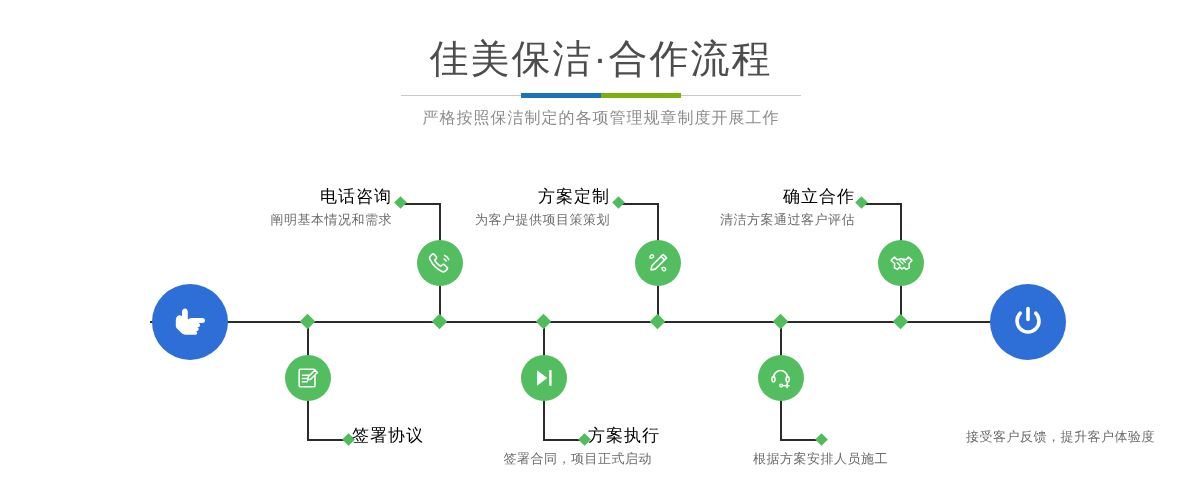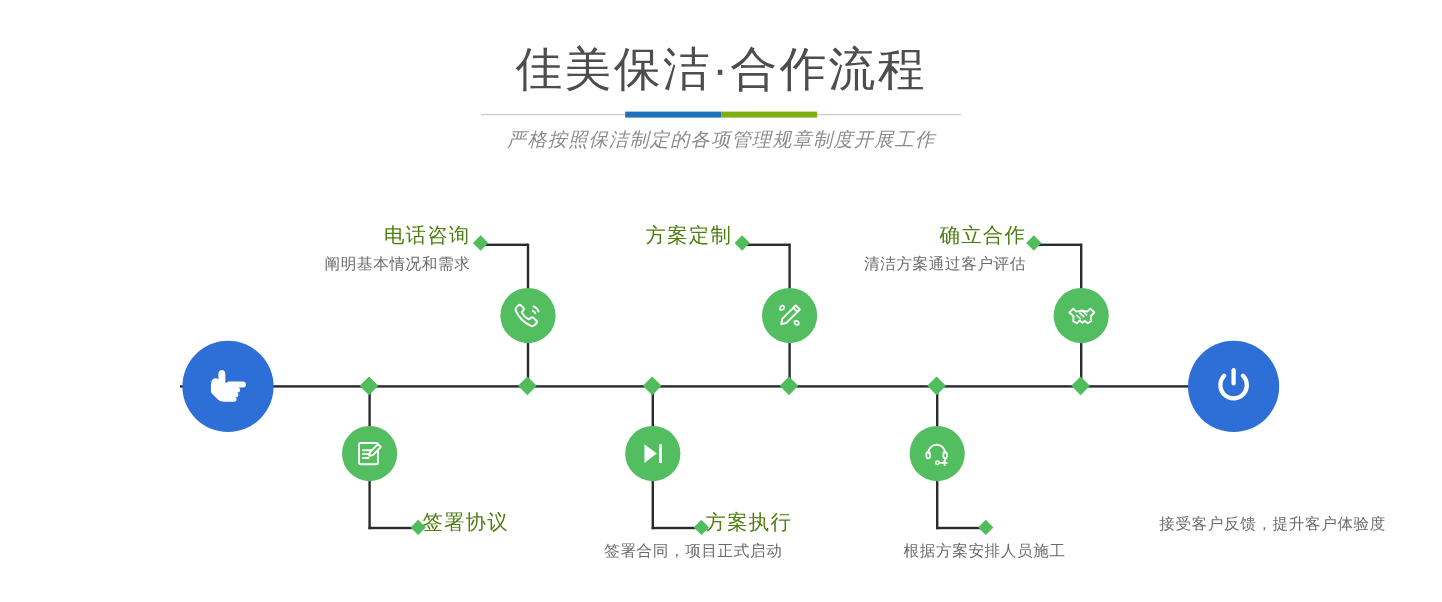--- a/index.html
+++ b/index.html
@@ -30,21 +30,21 @@
     position:absolute;left:0;top:2px;width:400px;height:1px;background:#c9c9c9;
   }
   .divider .seg-blue{
     position:absolute;left:120px;top:0px;width:80px;height:5px;background:#1d71b8;
   }
   .divider .seg-green{
     position:absolute;left:200px;top:0px;width:80px;height:5px;background:#7fae11;
   }
   .subtitle{
     position:absolute;left:0;top:106px;width:1202px;
-    font-size:16px;line-height:24px;color:#8c8c8c;letter-spacing:1px;font-style:italic;
+    font-size:16px;line-height:24px;color:#8c8c8c;letter-spacing:1px;
   }
 
   
   .timeline{
     position:absolute;left:0;top:0;width:1202px;height:502px;
   }
   .axis{
     position:absolute;left:150px;top:321px;width:902px;height:2px;background:#2b2b2b;
   }
 
@@ -73,21 +73,21 @@
   }
   .hline{
     position:absolute;height:2px;background:#2b2b2b;z-index:1;
   }
 
   
   .label{
     position:absolute;z-index:5;
   }
   .label .l-title{
-    font-size:17px;line-height:22px;color:#4d7c0f;letter-spacing:1px;
+    font-size:17px;line-height:22px;color:#000000;letter-spacing:1px;
     white-space:nowrap;
   }
   .label .l-desc{
     font-size:13px;line-height:20px;color:#6b6b6b;letter-spacing:.5px;
     white-space:nowrap;margin-top:2px;text-align:right;
   }
   .label.top{text-align:right;}
   .label.bottom{text-align:left;}
 
   svg{display:block;}
@@ -171,20 +171,21 @@
       <svg width="26" height="26" viewBox="0 0 28 28" fill="none">
         <path d="M19.5 4.8l3.7 3.7-12.1 12.1-4.6.9.9-4.6L19.5 4.8z" stroke="#ffffff" stroke-width="1.7" stroke-linejoin="round" fill="none"></path>
         <path d="M17.3 7l3.7 3.7" stroke="#ffffff" stroke-width="1.6"></path>
         <path d="M6.5 5.5c1.6-1.2 3.4.5 2.4 2.2-.9 1.5-3.4 1.1-3.4 1.1s-.6-2.3 1-3.3z" stroke="#ffffff" stroke-width="1.5" fill="none"></path>
         <path d="M21.8 19.5c1.4 1.4-.2 3.5-2 2.7-1.6-.7-1.5-3.2-1.5-3.2s2.3-.8 3.5.5z" stroke="#ffffff" stroke-width="1.5" fill="none"></path>
       </svg>
     </span>
   </div>
   <div class="label top" style="left:348px;top:186px;width:262px;">
     <div class="l-title">方案定制</div>
+    <div class="l-desc">为客户提供项目策策划</div>
   </div>
 
   <div class="diamond" style="left:538px;top:316px;"></div>
   <div class="vline" style="left:543px;top:322px;height:119px;"></div>
   <div class="hline" style="left:543px;top:439px;width:40px;"></div>
   <div class="diamond" style="left:580px;top:435px;width:9px;height:9px;"></div>
   <div class="node" style="left:521px;top:355px;">
     <span>
       <svg width="26" height="26" viewBox="0 0 28 28" fill="none">
         <path d="M6.5 5.6l11 8.4-11 8.4V5.6z" fill="#ffffff"></path>

